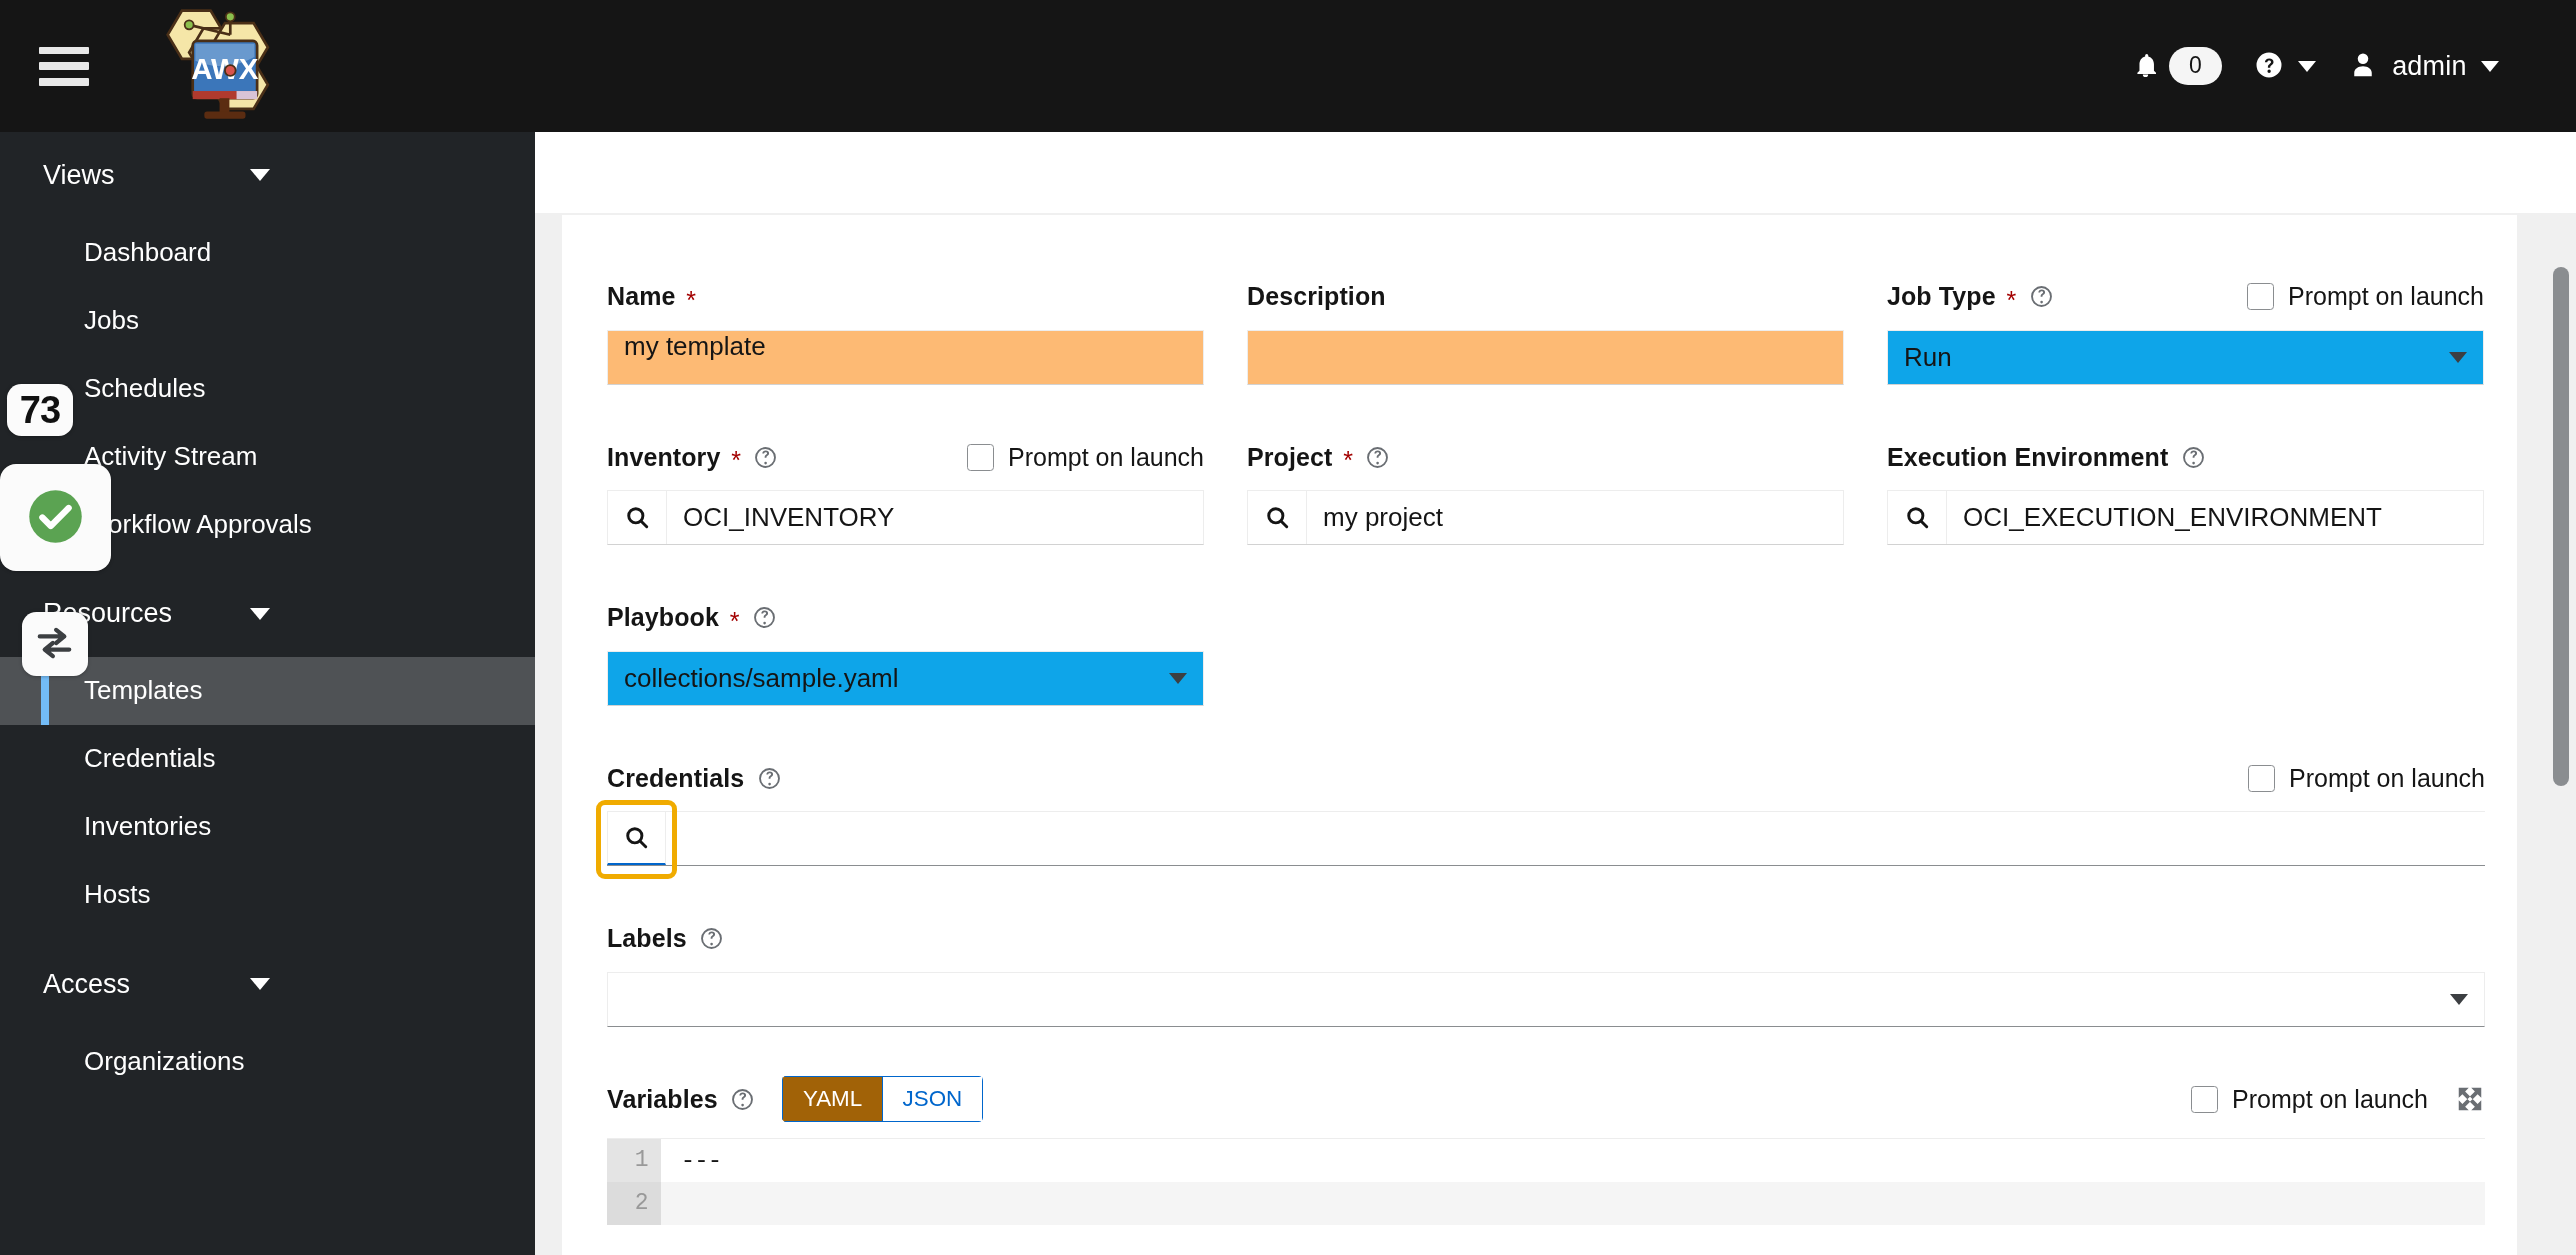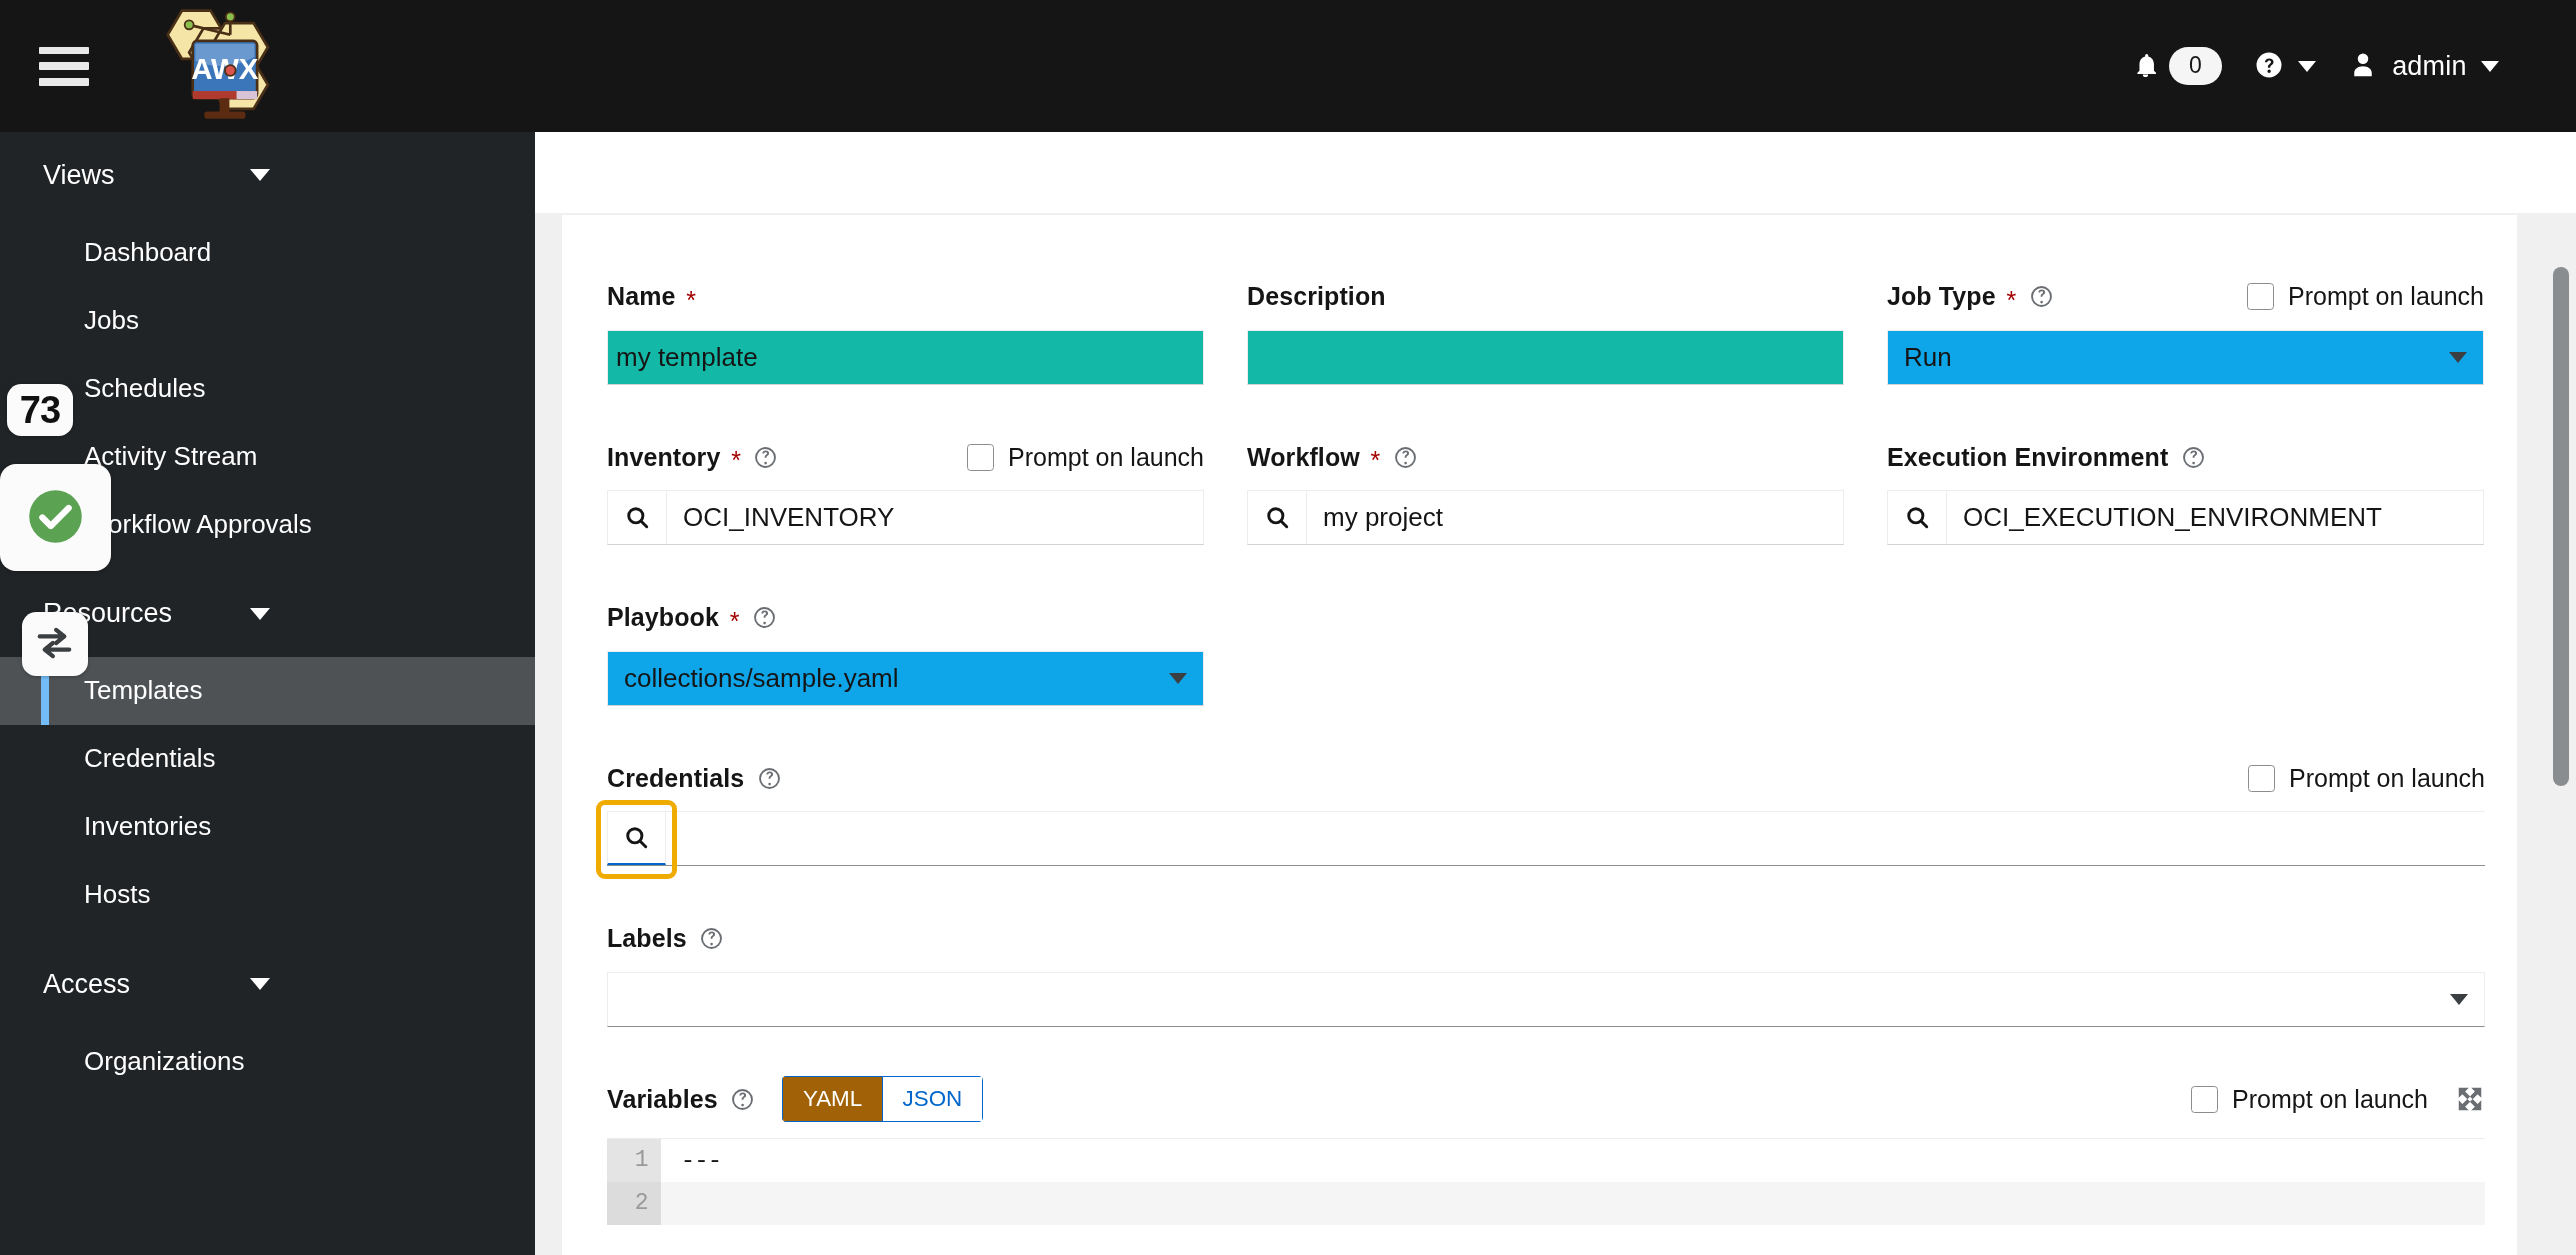--- a/index.html
+++ b/index.html
@@ -210,23 +210,23 @@
   .prompt-lbl {
     font-size: 25px; color: #151515;
     margin-left: 14.3px;
   }
 
   
   .txt-input {
     width: 100%; height: 55px;
     border: 0.9px solid #ededed;
     border-bottom: 0.9px solid #d2d2d2;
-    background: #14b8a6;
-    display: flex; align-items: center;
-    padding: 0 8px;
+    background: #fdba74;
+    display: flex; align-items: flex-start;
+    padding: 0 16px;
     font-size: 26px; color: #151515;
   }
 
   
   .sel-input {
     width: 100%; height: 55px;
     border: 0.9px solid #ededed;
     border-bottom: 0.9px solid #d2d2d2;
     background: #0ea5e9;
     display: flex; align-items: center;
@@ -573,21 +573,21 @@
               <circle cx="10.5" cy="10.5" r="6.3"></circle>
               <line x1="15.3" y1="15.3" x2="20.2" y2="20.2"></line>
             </svg>
           </span>
           <span class="lookup-val">OCI_INVENTORY</span>
         </div>
       </div>
 
       <div class="col field">
         <div class="field-head">
-          <span class="lbl">Workflow</span>
+          <span class="lbl">Project</span>
           <span class="req">*</span>
           <span class="help-ico">
             <svg width="25" height="25" viewBox="0 0 24 24" fill="#6a6e73">
               <path d="M12 2a10 10 0 1 0 0 20 10 10 0 0 0 0-20zm0 18.2A8.2 8.2 0 1 1 20.2 12 8.2 8.2 0 0 1 12 20.2z"></path>
               <path d="M12.1 16.1a1.25 1.25 0 1 1 0 2.5 1.25 1.25 0 0 1 0-2.5zm1.8-5.7c-.75.56-.95.84-.95 1.5v.37h-1.78v-.47c0-1.21.37-1.77 1.3-2.43.75-.56 1.03-.84 1.03-1.4 0-.65-.47-1.12-1.3-1.12s-1.4.47-1.5 1.3H8.96c.09-1.77 1.4-2.89 3.27-2.89 1.96 0 3.18 1.03 3.18 2.61 0 1.03-.47 1.68-1.5 2.52z"></path>
             </svg>
           </span>
         </div>
         <div class="lookup">
           <span class="lookup-btn">

